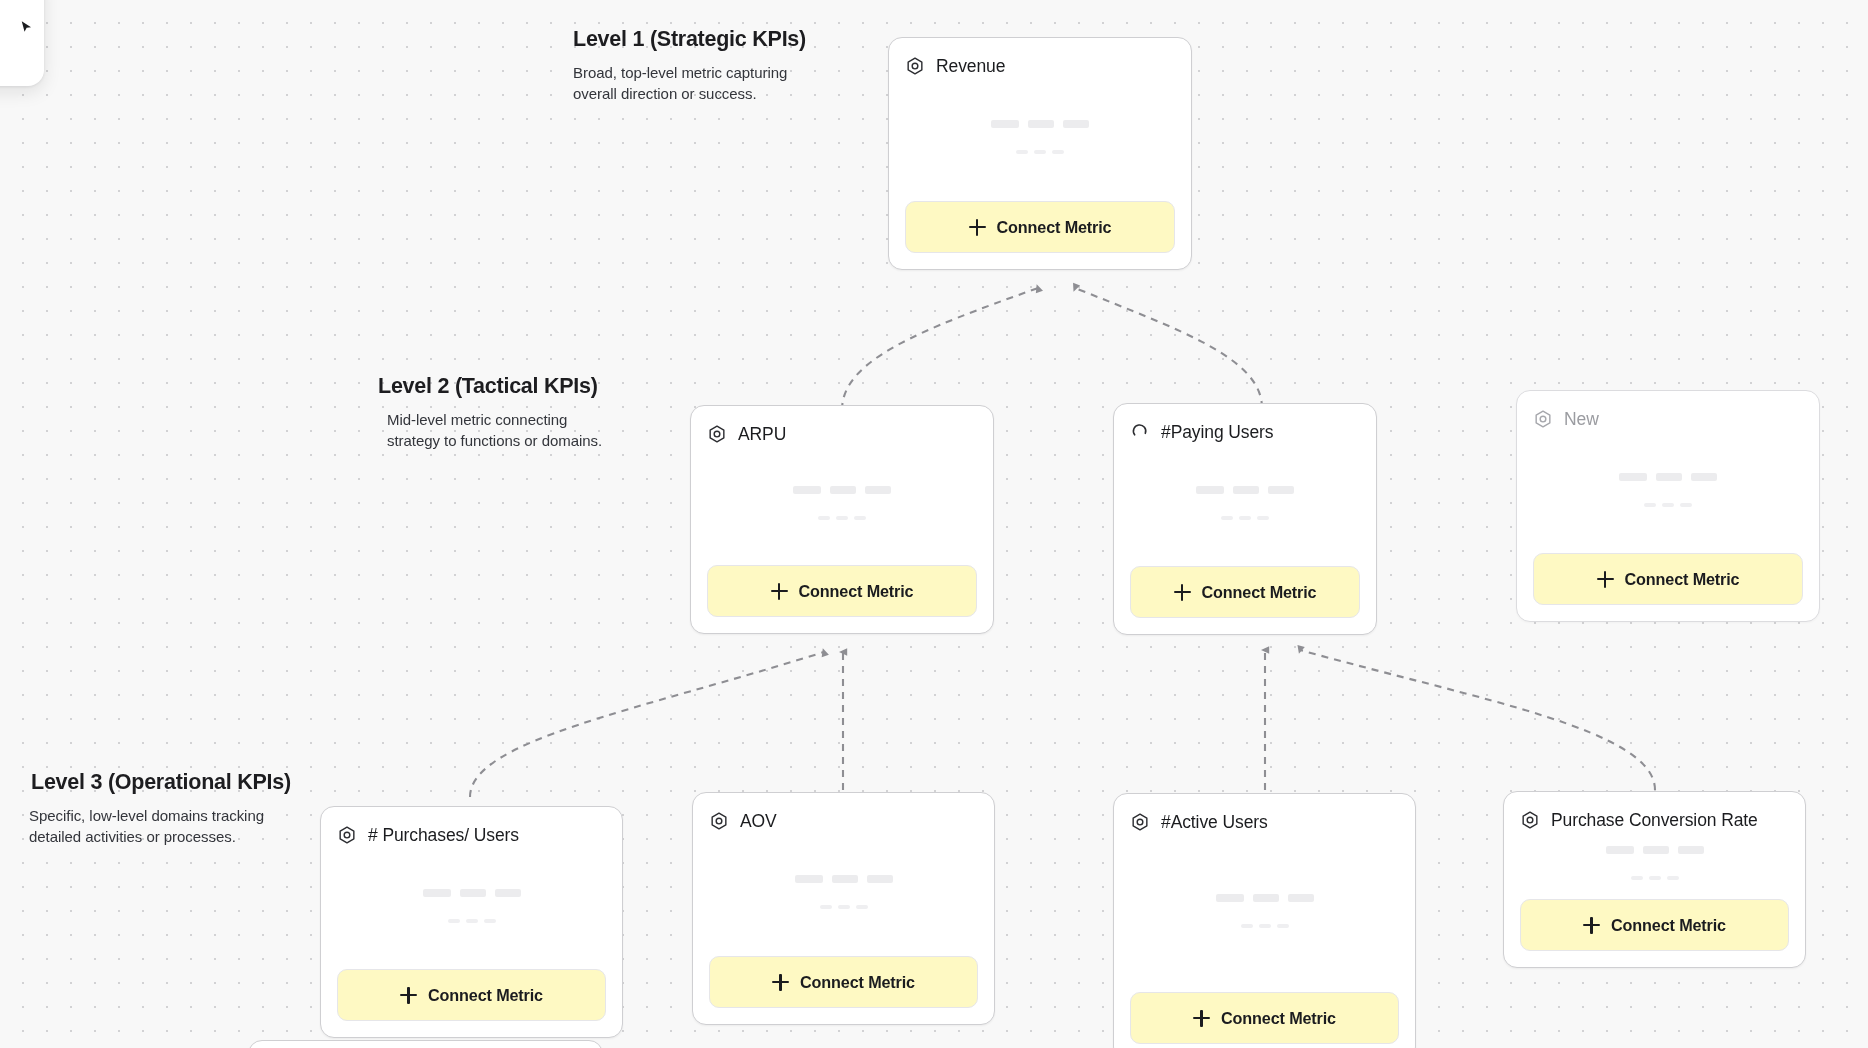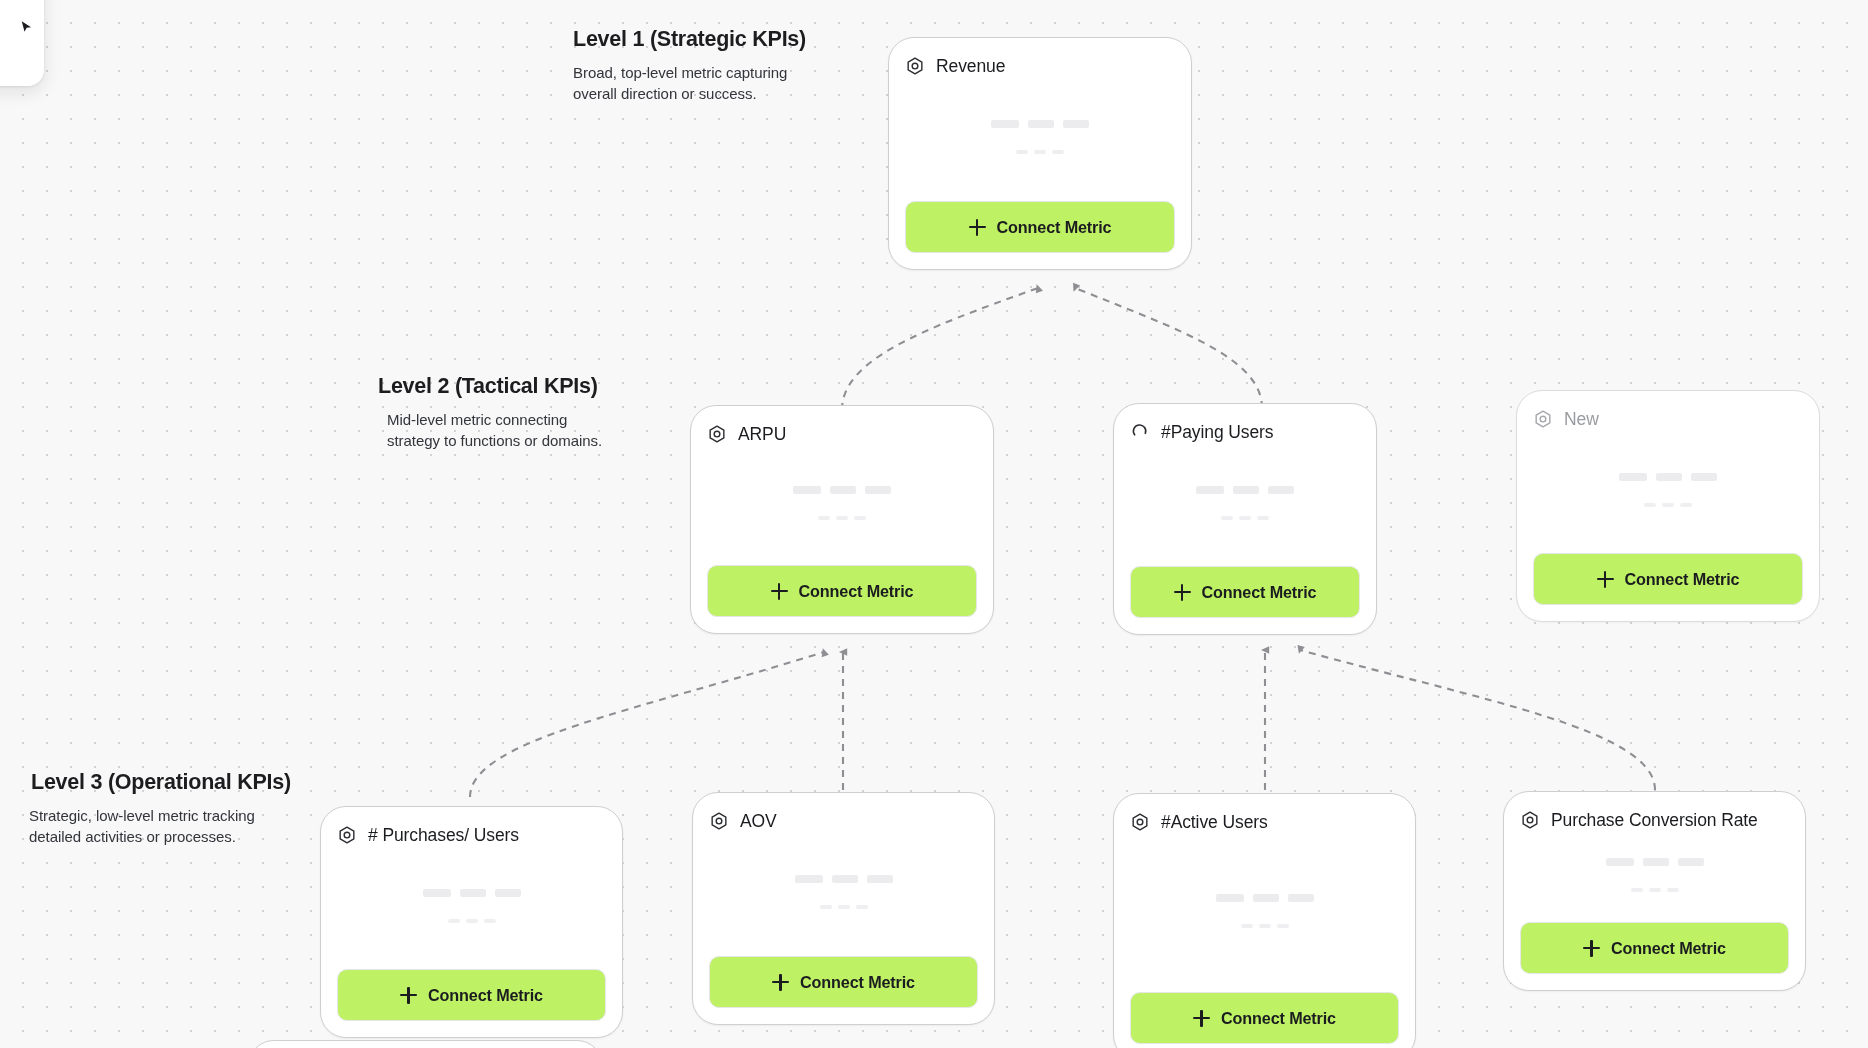--- a/index.html
+++ b/index.html
@@ -60,21 +60,21 @@
   #note-l2 .level-desc { margin-left: 8px; }
   #note-l3 { left: 31px; top: 769px; }
   #note-l3 .level-desc { margin-left: -2px; }
 
   
   .card {
     position: absolute;
     z-index: 3;
     background: #ffffff;
     border: 1.15px solid #cfcfd2;
-    border-radius: 26px;
+    border-radius: 14px;
     box-shadow: 0 1px 2px rgba(16,17,20,0.05);
     display: flex;
     flex-direction: column;
     padding: 15px 16px 16px 16px;
   }
   .card.ghost {
     border-color: #dcdcdf;
     box-shadow: 0 1px 2px rgba(16,17,20,0.03);
   }
 
@@ -121,21 +121,21 @@
   .skel-row.primary .sk:nth-child(3) { width: 26px; }
   .skel-row.secondary { gap: 6px; }
   .skel-row.secondary .sk { height: 4px; width: 12px; border-radius: 2px; background: #efeff1; }
 
   
   .connect-btn {
     flex: 0 0 auto;
     height: 52px;
     border: 1.1px solid #e6e6e9;
     border-radius: 10px;
-    background: #bef264;
+    background: #fef9c3;
     display: flex;
     align-items: center;
     justify-content: center;
     gap: 11px;
     cursor: pointer;
     user-select: none;
   }
   .plus-icon {
     width: 17px; height: 17px;
     position: relative;
@@ -223,21 +223,21 @@
     <div class="level-title">Level 2 (Tactical KPIs)</div>
     <div class="level-desc">
       <span>Mid-level metric connecting</span>
       <span>strategy to functions or domains.</span>
     </div>
   </div>
 
   <div class="level-note" id="note-l3">
     <div class="level-title">Level 3 (Operational KPIs)</div>
     <div class="level-desc">
-      <span>Strategic, low-level metric tracking</span>
+      <span>Specific, low-level domains tracking</span>
       <span>detailed activities or processes.</span>
     </div>
   </div>
 
   <div class="card" id="card-revenue" style="left:888px; top:37px; width:304px; height:233px;">
     <div class="card-head">
       <span class="card-icon">
         <svg viewBox="0 0 24 24" fill="none" stroke="currentColor" stroke-width="1.7" stroke-linejoin="round" stroke-linecap="round">
           <path d="M12 2.6 20.2 7.3 20.2 16.7 12 21.4 3.8 16.7 3.8 7.3 Z"></path>
           <circle cx="12" cy="12" r="3.4"></circle>
@@ -423,21 +423,21 @@
         <i class="sk"></i>
         <i class="sk"></i>
       </div>
     </div>
     <div class="connect-btn">
       <span class="plus-icon"></span>
       <span class="connect-label">Connect Metric</span>
     </div>
   </div>
 
-  <div class="card" id="card-purchase-conversion-rate" style="left:1503px; top:791px; width:303px; height:200px;">
+  <div class="card" id="card-purchase-conversion-rate" style="left:1503px; top:791px; width:303px; height:177px;">
     <div class="card-head">
       <span class="card-icon">
         <svg viewBox="0 0 24 24" fill="none" stroke="currentColor" stroke-width="1.7" stroke-linejoin="round" stroke-linecap="round">
           <path d="M12 2.6 20.2 7.3 20.2 16.7 12 21.4 3.8 16.7 3.8 7.3 Z"></path>
           <circle cx="12" cy="12" r="3.4"></circle>
         </svg>
       </span>
       <span class="card-title">Purchase Conversion Rate</span>
     </div>
     <div class="card-body">

